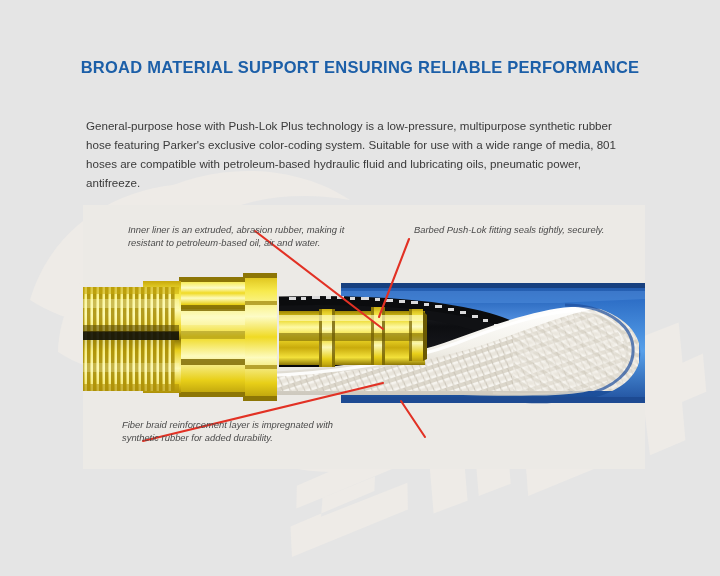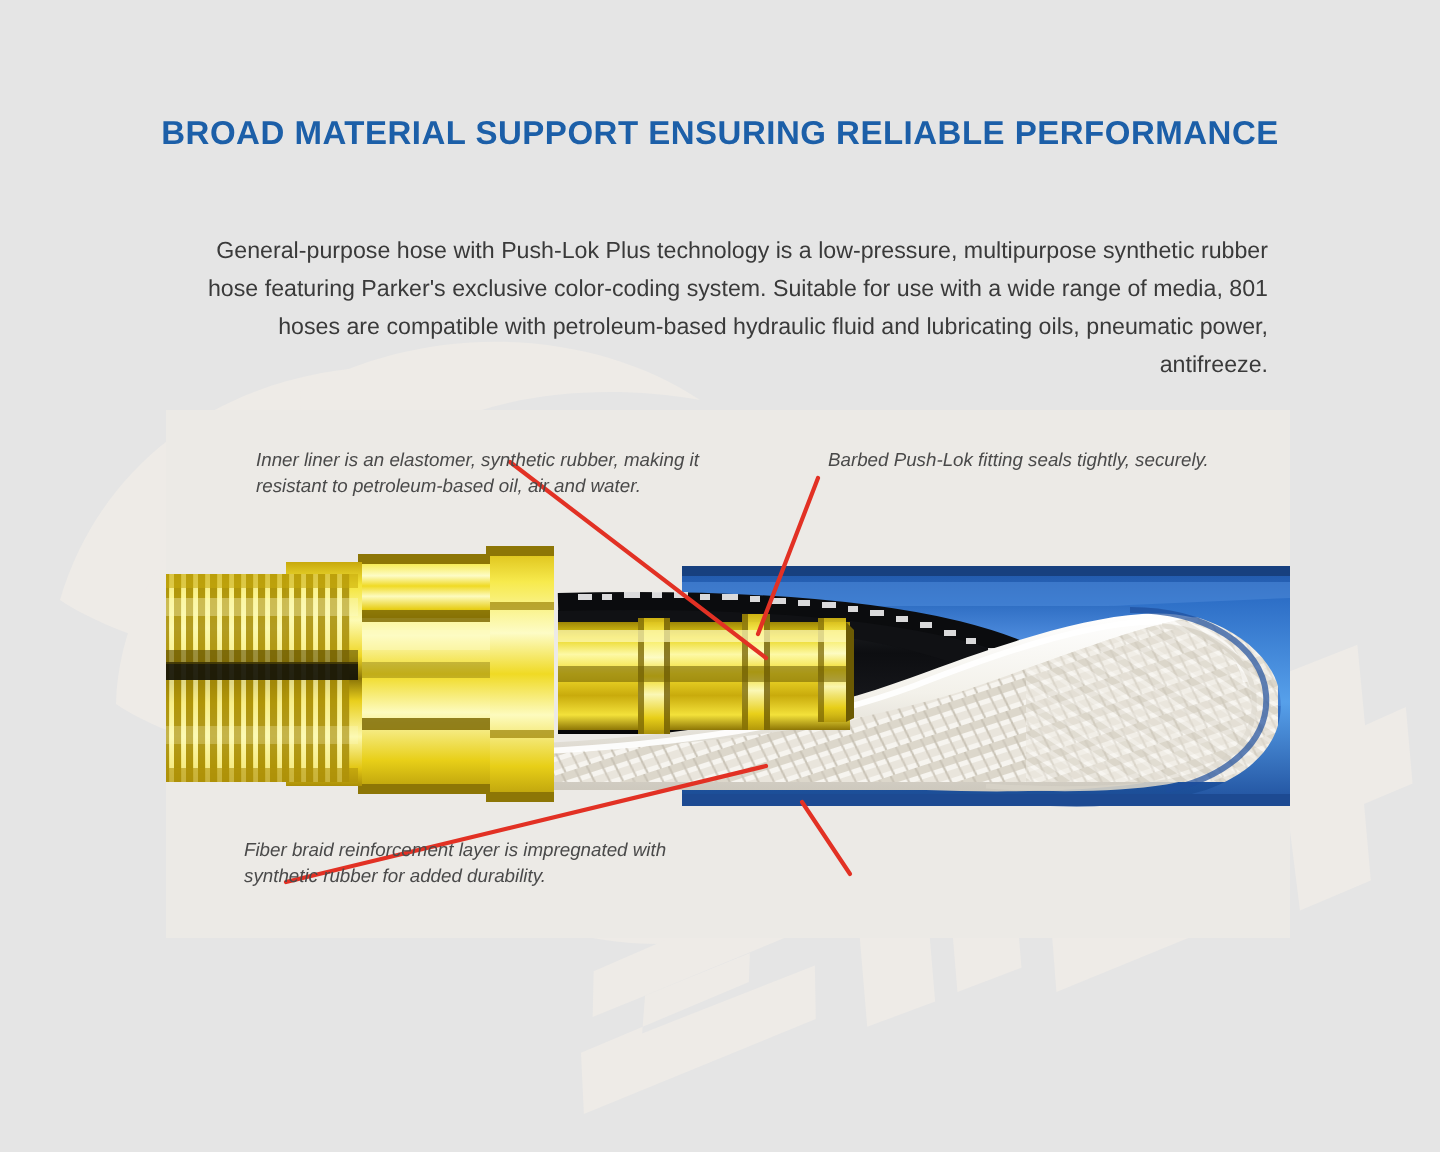--- a/index.html
+++ b/index.html
@@ -46,21 +46,21 @@
     color: #1c5fa8;
     z-index: 5;
   }
 
   
   .intro {
     position: absolute;
     left: 86px;
     top: 116px;
     width: 548px;
-    text-align: right;
+    text-align: left;
     font-size: 11.6px;
     line-height: 19px;
     color: #3a3a3a;
     z-index: 5;
   }
 
   
   .diagram-panel {
     position: absolute;
     left: 83px;
@@ -377,20 +377,20 @@
             <line x1="326" y1="34" x2="296" y2="112"></line>
             <line x1="60" y1="236" x2="300" y2="178"></line>
             <line x1="342" y1="232" x2="318" y2="196"></line>
           </g>
 
         </g>
       </svg>
     </div>
   </div>
 
-  <div class="callout callout-tl">Inner liner is an elastomer, synthetic rubber, making it resistant to petroleum-based oil, air and water.</div>
+  <div class="callout callout-tl">Inner liner is an extruded, abrasion rubber, making it resistant to petroleum-based oil, air and water.</div>
 
   <div class="callout callout-tr">Barbed Push-Lok fitting seals tightly, securely.</div>
 
   <div class="callout callout-bl">Fiber braid reinforcement layer is impregnated with synthetic rubber for added durability.</div>
 
 
 </div>
 
 </body></html>

